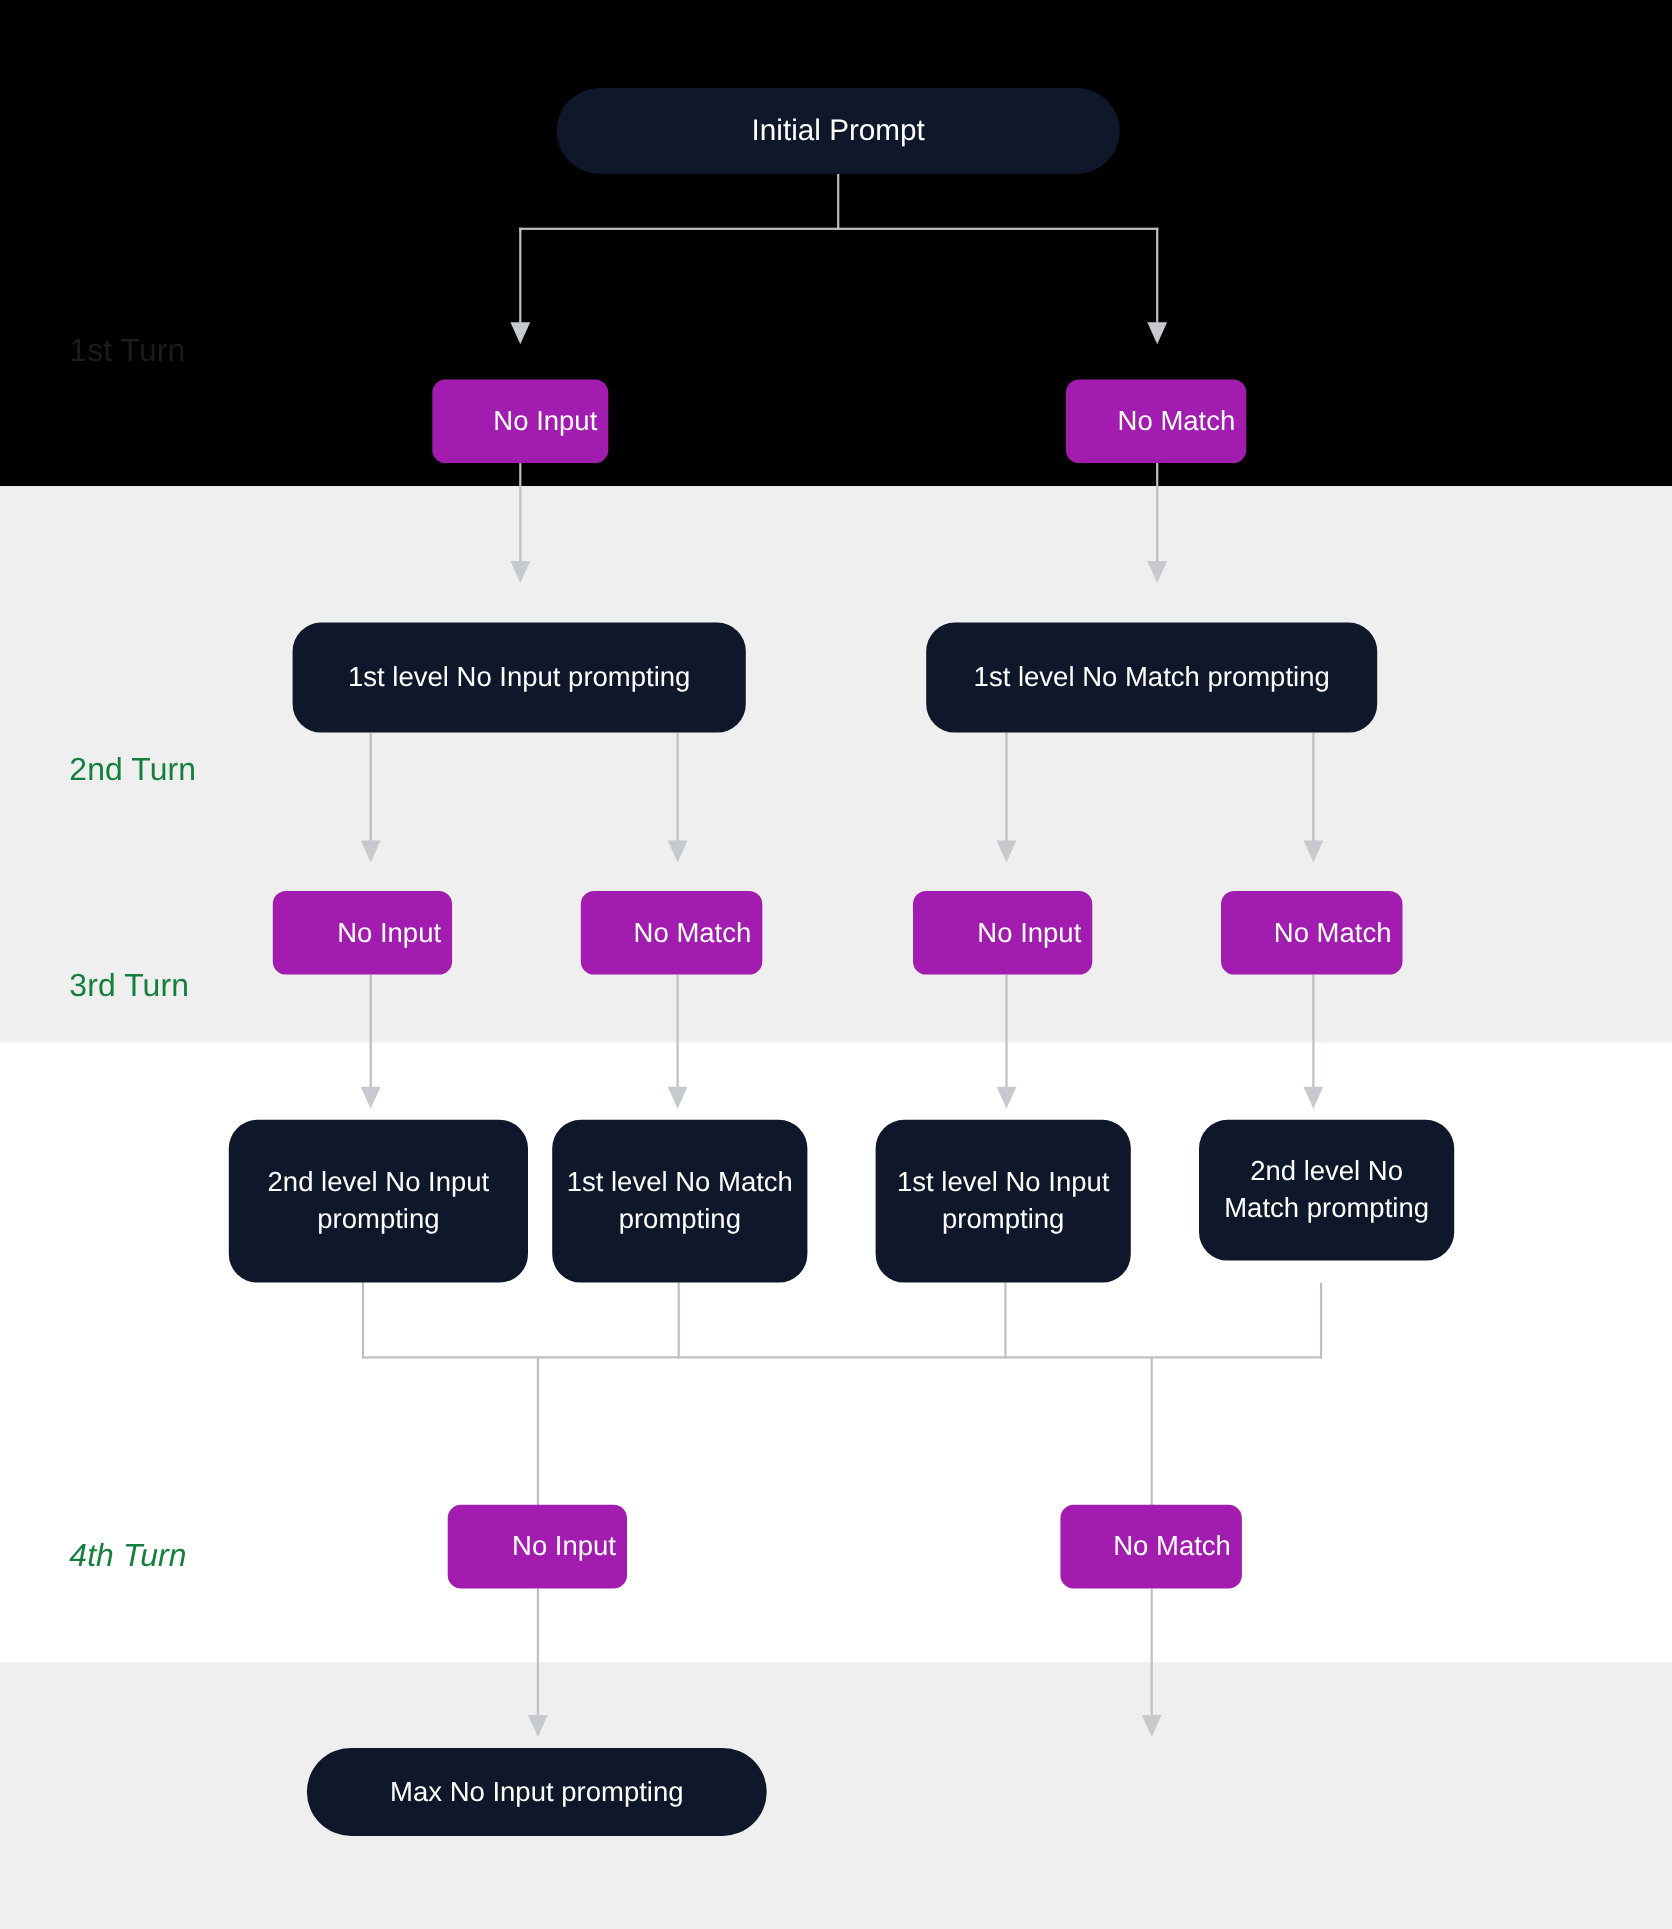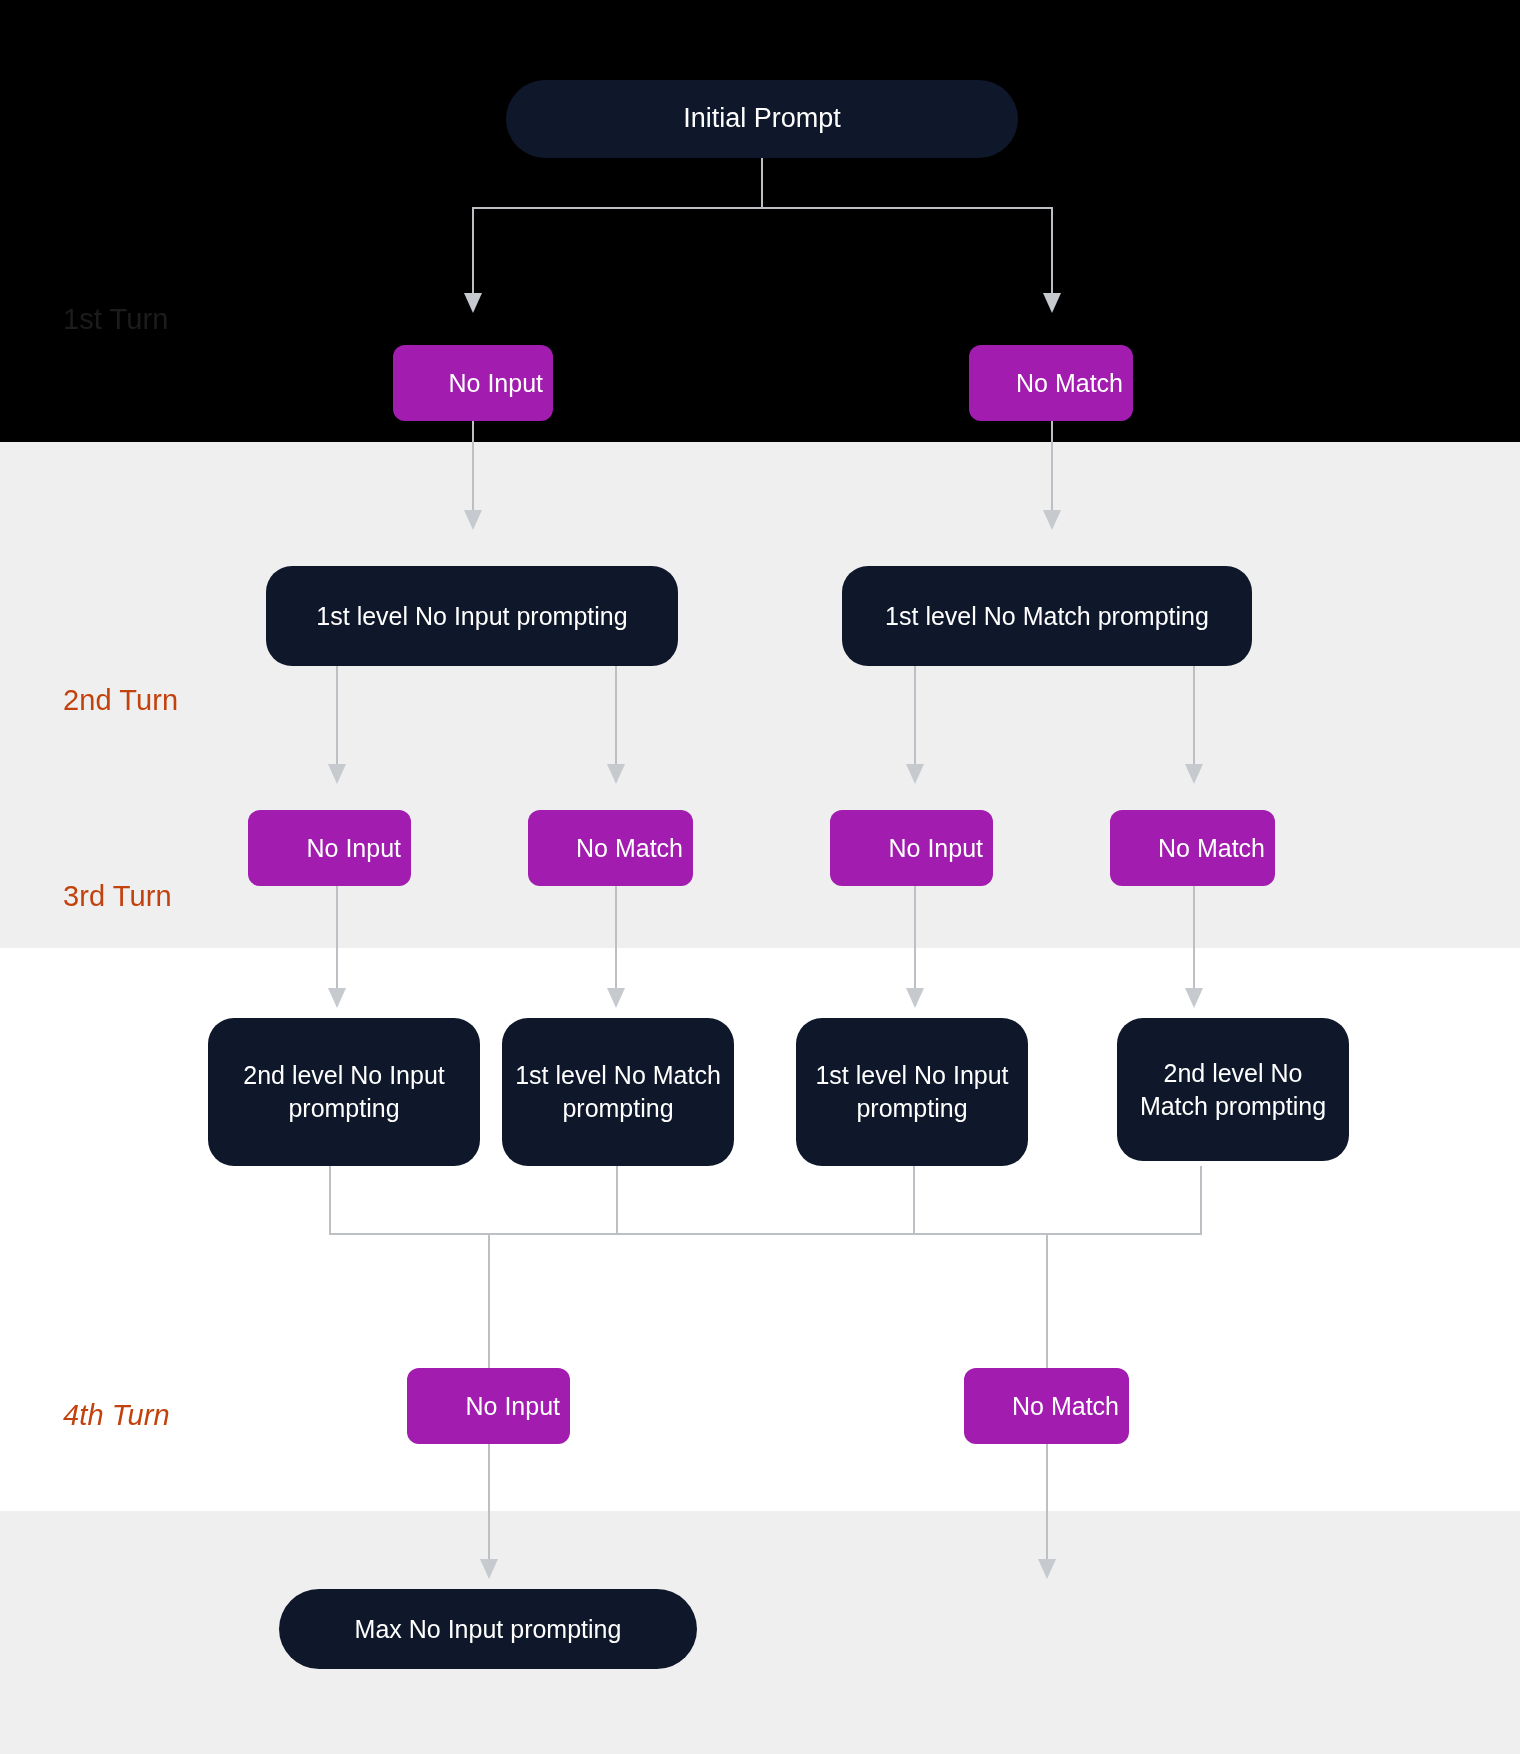--- a/index.html
+++ b/index.html
@@ -16,21 +16,21 @@
   #band-1{top:0;height:442px;background:#000000;}
   #band-2{top:442px;height:506px;background:#efefef;}
   #band-3{top:948px;height:563px;background:#ffffff;}
   #band-4{top:1511px;height:243px;background:#efefef;}
 
   
   .turn-label{
     position:absolute;
     font-size:29px;
     letter-spacing:0.1px;
-    color:#c2410c;
+    color:#15803d;
     white-space:nowrap;
   }
   #turn-label-1{left:63px;top:303px;color:#1c1c1c;}
   #turn-label-2{left:63px;top:684px;}
   #turn-label-3{left:63px;top:880px;}
   #turn-label-4{left:63px;top:1399px;font-style:italic;}
 
   
   .node{
     position:absolute;
@@ -147,21 +147,21 @@
 
   <div class="node blue r-lg" style="left:208px;top:1018px;width:272px;height:148px;">
     <span>2nd level No Input prompting</span>
   </div>
   <div class="node blue r-lg" style="left:502px;top:1018px;width:232px;height:148px;">
     <span>1st level No Match prompting</span>
   </div>
   <div class="node blue r-lg" style="left:796px;top:1018px;width:232px;height:148px;">
     <span>1st level No Input prompting</span>
   </div>
-  <div class="node blue r-lg" style="left:1090px;top:1018px;width:232px;height:143px;margin-left:27px;">
+  <div class="node blue r-lg" style="left:1090px;top:1018px;width:232px;height:128px;">
     <span>2nd level No Match prompting</span>
   </div>
 
   <div class="vline" style="left:329px;top:1166px;height:69px;"></div>
   <div class="vline" style="left:616px;top:1166px;height:69px;"></div>
   <div class="vline" style="left:913px;top:1166px;height:69px;"></div>
   <div class="vline" style="left:1200px;top:1166px;height:69px;"></div>
   <div class="hline" style="left:329px;top:1233px;width:873px;"></div>
 
   <div class="vline" style="left:488px;top:1233px;height:154px;"></div>

